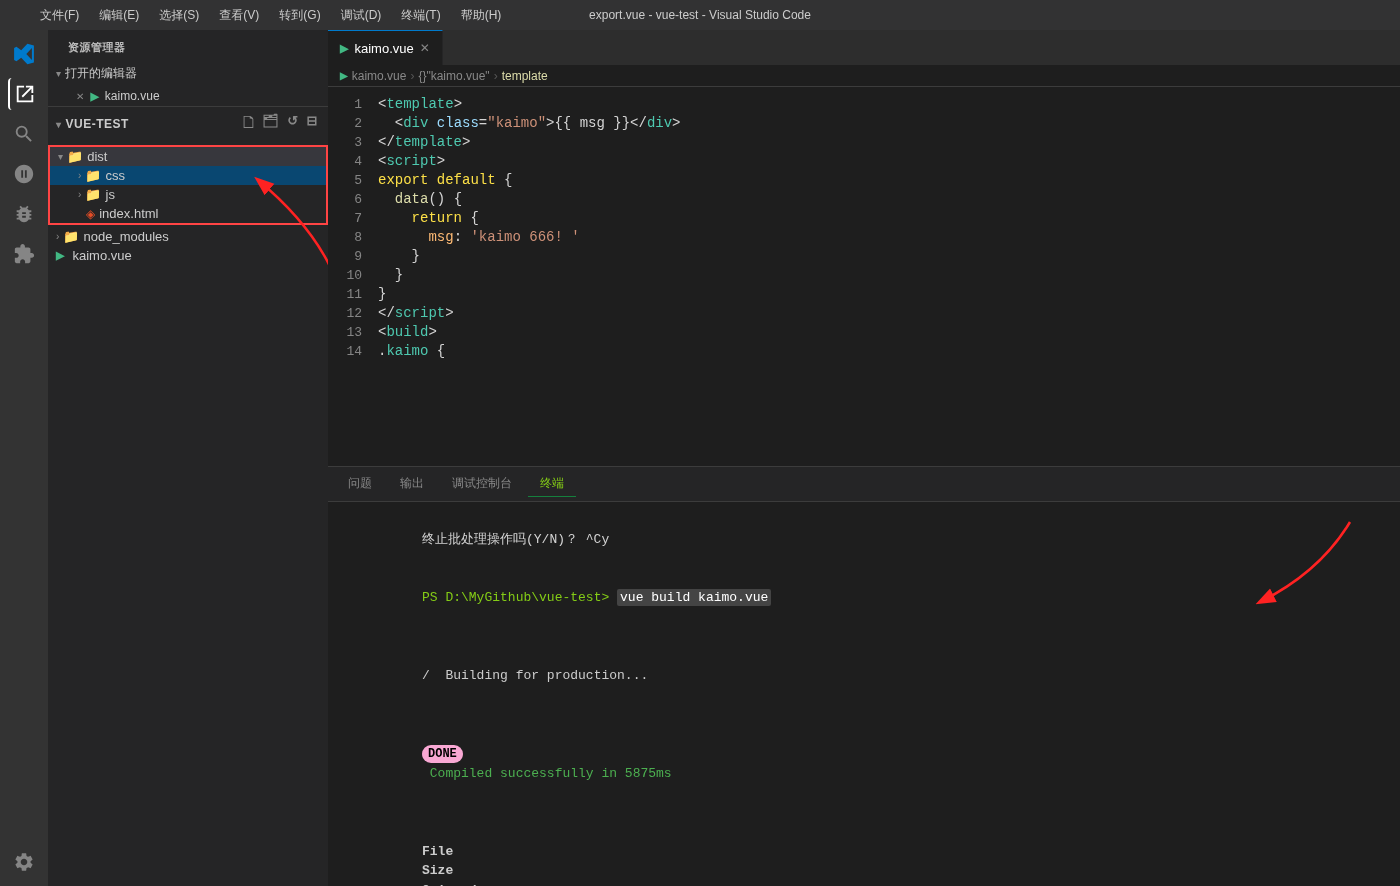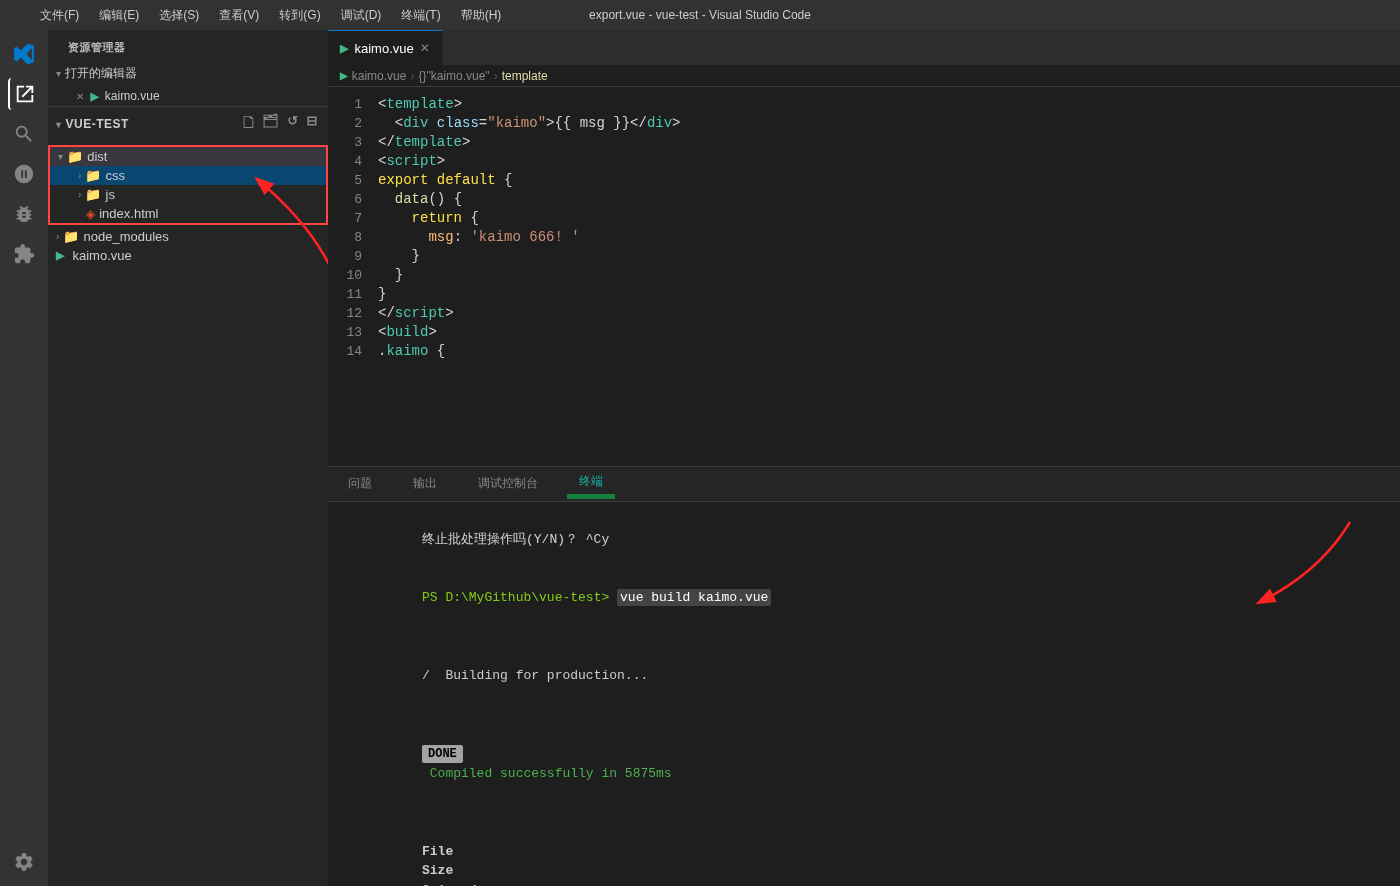--- a/index.html
+++ b/index.html
@@ -264,54 +264,54 @@
       flex-direction: column;
       border-top: 1px solid #3c3c3c;
       flex-shrink: 0;
     }
     .panel-tabs {
       height: 35px;
       background: #252526;
       display: flex;
       align-items: center;
       padding: 0 8px;
-      gap: 17px;
+      gap: 4px;
       border-bottom: 1px solid #3c3c3c;
       flex-shrink: 0;
     }
     .panel-tab {
       padding: 4px 12px;
       font-size: 12px;
       font-family: 'Segoe UI', sans-serif;
       color: #888888;
       cursor: pointer;
       border-bottom: 1px solid transparent;
     }
     .panel-tab.active {
-      color: #14b8a6;
-      border-bottom: 5px solid #15803d;
+      color: #84cc16;
+      border-bottom: 1px solid #15803d;
     }
 
     
     .terminal-content {
       flex: 1;
       padding: 8px 16px;
       overflow-y: auto;
       font-size: 13px;
       color: #cccccc;
       line-height: 1.5;
     }
     .terminal-line { white-space: pre; }
     .terminal-cmd { color: #d4d4d4; }
     .done-badge {
       display: inline-block;
-      background: #a3a3a3;
+      background: #f9a8d4;
       color: #000;
       padding: 0 6px;
-      border-radius: 2px;
+      border-radius: 9px;
       font-weight: bold;
       font-size: 12px;
     }
     .terminal-success { color: #4caf50; }
 
     
     .sidebar-wrapper {
       position: relative;
     }
 

